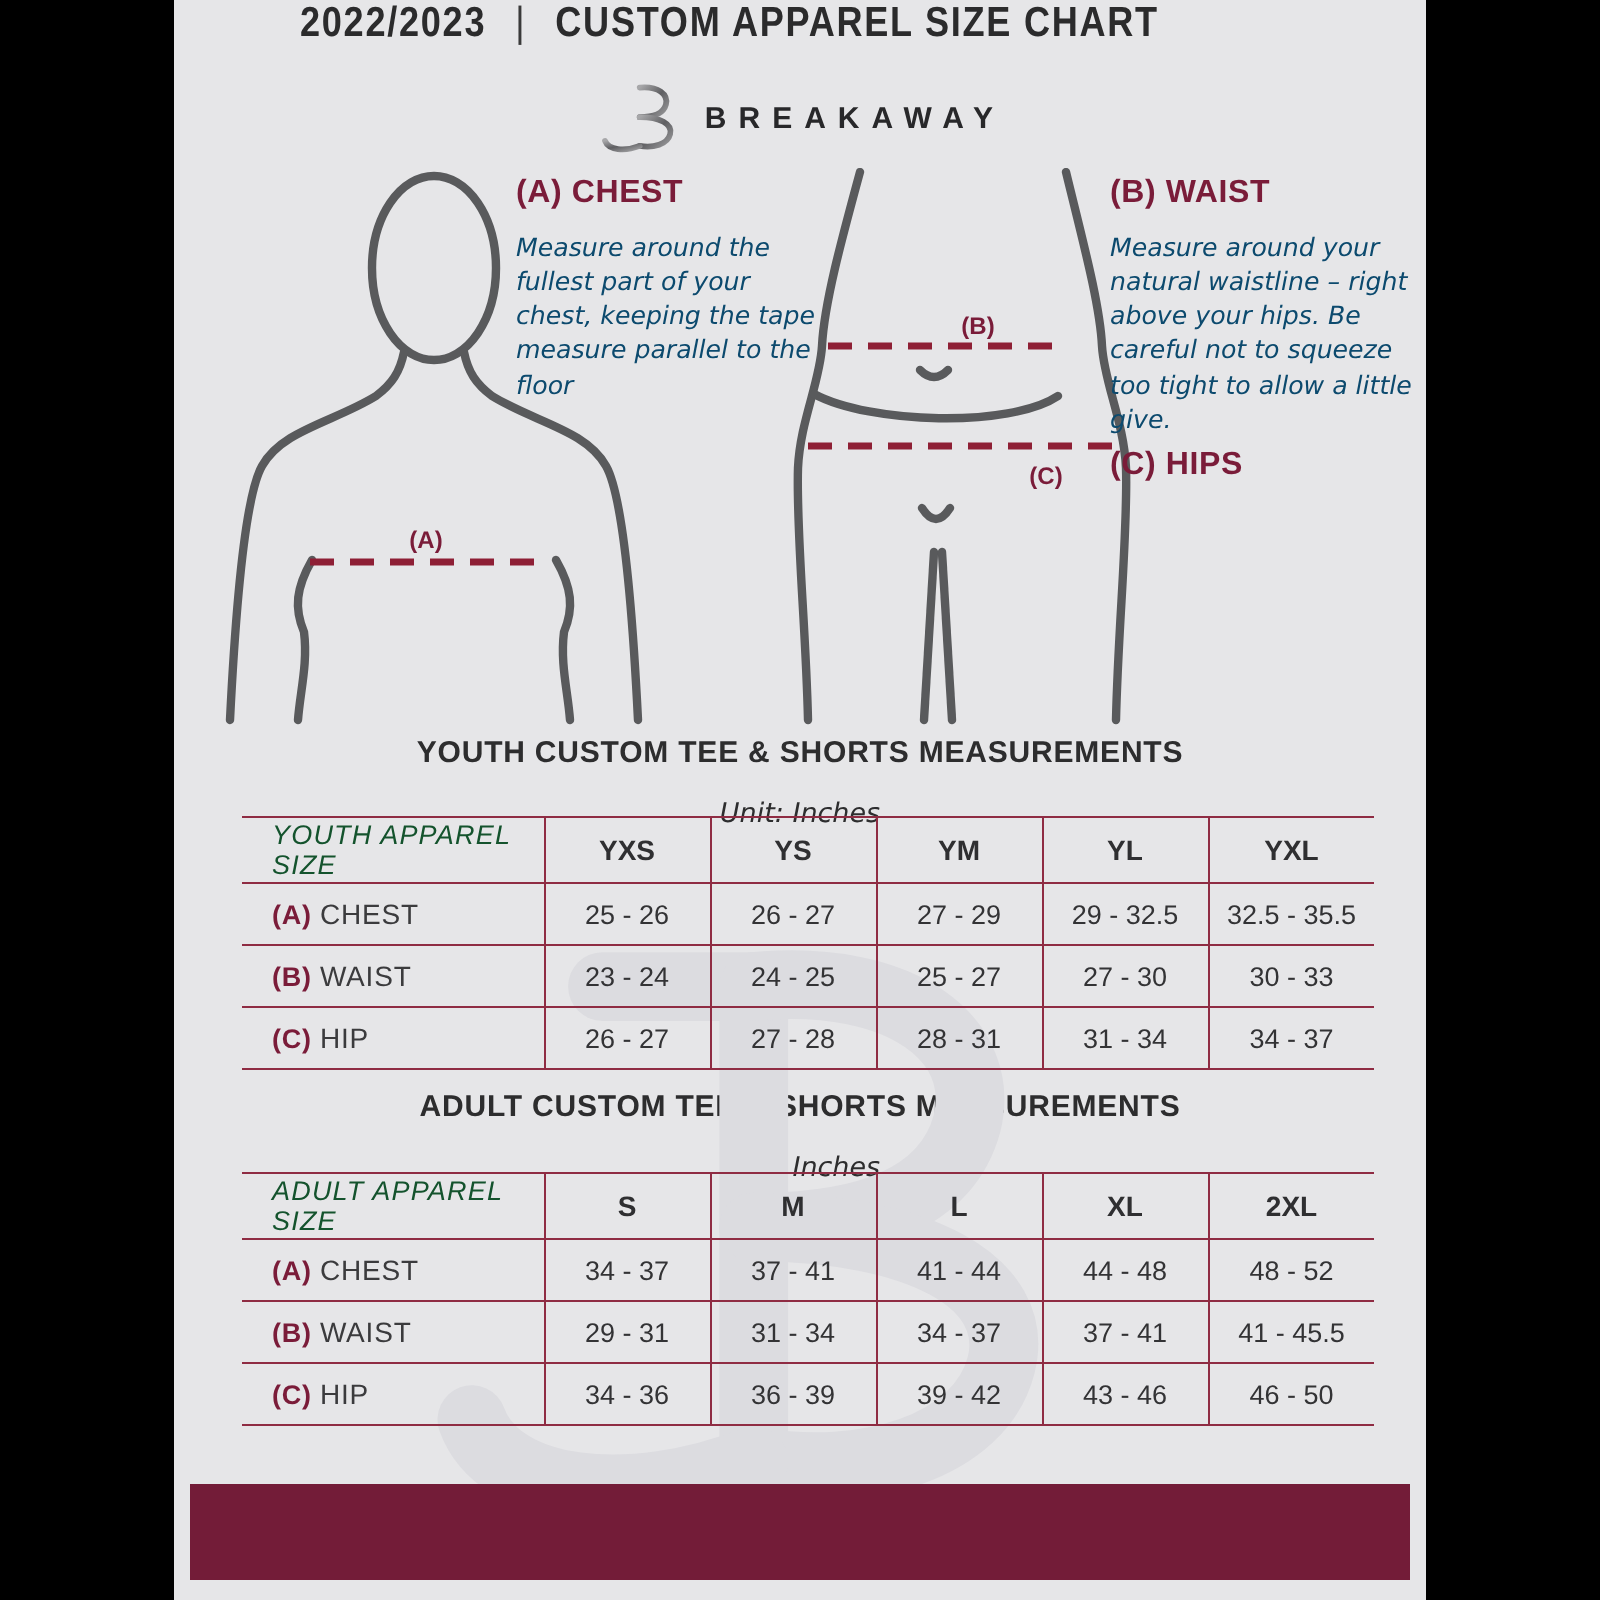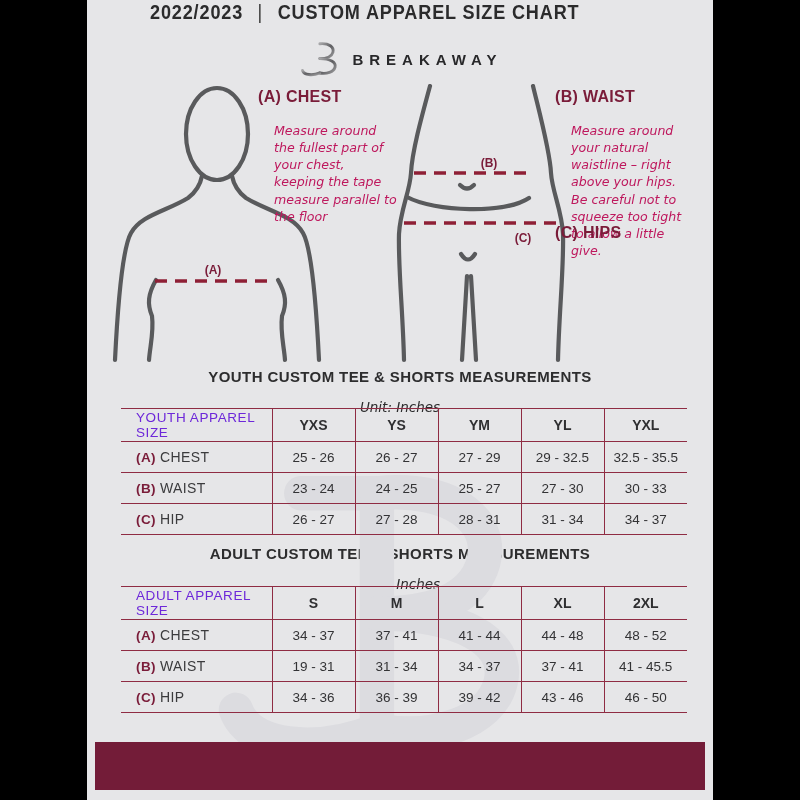--- a/index.html
+++ b/index.html
@@ -12,22 +12,22 @@
           align-items:center;justify-content:space-between;padding:0 26px;box-sizing:border-box;flex-direction:column;}
   .doc-title{font-weight:bold;font-size:21px;color:#2b2b2c;letter-spacing:1px;
              transform:scaleX(0.86);transform-origin:left center;white-space:nowrap;}
   .doc-title .sep{margin:0 10px;font-weight:400;color:#3a3a3a;}
   .brand{display:flex;align-items:center;gap:11px;}
   .brand-name{font-weight:bold;font-size:15px;letter-spacing:6px;color:#28282a;white-space:nowrap;}
 
   
   .instr{position:absolute;width:156px;}
   .instr h3{margin:0 0 9px 0;font-size:16px;font-weight:bold;color:#7a1c39;letter-spacing:.3px;}
-  .instr p{margin:16px;font-family:"DejaVu Sans", sans-serif;font-style:italic;
-           font-size:12.6px;line-height:1.36;color:#be185d;white-space:pre-line;}
+  .instr p{margin:0;font-family:"DejaVu Sans", sans-serif;font-style:italic;
+           font-size:12.6px;line-height:1.36;color:#0c4a6e;white-space:pre-line;}
   .instr-a{left:171px;top:88px;}
   .instr-b{left:468px;top:88px;}
   .instr-c{left:468px;top:224px;}
 
   .fig{position:absolute;}
   .fig-left{left:22px;top:84px;}
   .fig-right{left:303px;top:84px;}
 
   
   .sec{position:absolute;left:0;width:100%;text-align:center;}
@@ -40,21 +40,21 @@
   .size-table{position:absolute;left:34px;border-collapse:collapse;table-layout:fixed;
               width:566px;z-index:2;}
   .tbl-youth{top:408px;}
   .tbl-adult{top:586px;}
   .size-table td{border-top:1.5px solid #8f2c43;border-bottom:1.5px solid #8f2c43;
                  padding:0;text-align:center;vertical-align:middle;color:#333335;
                  font-size:13.5px;height:30px;background:transparent;}
   .size-table td + td{border-left:1.5px solid #8f2c43;}
   .size-table tr.head td{height:32px;}
   .size-table td.lbl{text-align:left;padding-left:15px;letter-spacing:.4px;}
-  .size-table tr.head td.lbl{font-size:13.5px;color:#6d28d9;letter-spacing:.6px;}
+  .size-table tr.head td.lbl{font-size:13.5px;color:#14532d;letter-spacing:.6px;font-style:italic;}
   .size-table tr.head td.sz{font-weight:bold;font-size:14px;color:#2f2f31;}
   .size-table .key{font-weight:bold;color:#7a1c39;margin-right:4px;}
   .size-table td.lbl .nm{color:#3b3b3d;font-size:14px;}
   col.c0{width:151px;} col.cv{width:83px;}
 
   
   .watermark{position:absolute;left:48px;top:452px;z-index:1;}
   .footer-bar{position:absolute;left:8px;top:742px;width:610px;height:48px;background:#731c38;z-index:3;}
 </style>
 </head>
@@ -213,21 +213,21 @@
     <tr>
       <td class="lbl"><span class="key">(A)</span><span class="nm">CHEST</span></td>
       <td>34 - 37</td>
       <td>37 - 41</td>
       <td>41 - 44</td>
       <td>44 - 48</td>
       <td>48 - 52</td>
     </tr>
     <tr>
       <td class="lbl"><span class="key">(B)</span><span class="nm">WAIST</span></td>
-      <td>19 - 31</td>
+      <td>29 - 31</td>
       <td>31 - 34</td>
       <td>34 - 37</td>
       <td>37 - 41</td>
       <td>41 - 45.5</td>
     </tr>
     <tr>
       <td class="lbl"><span class="key">(C)</span><span class="nm">HIP</span></td>
       <td>34 - 36</td>
       <td>36 - 39</td>
       <td>39 - 42</td>

